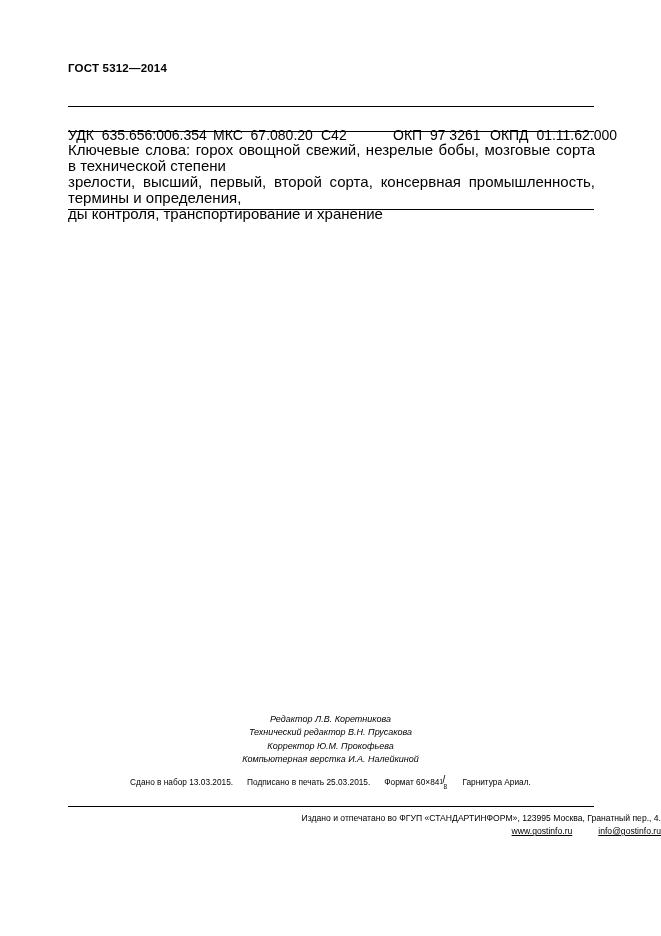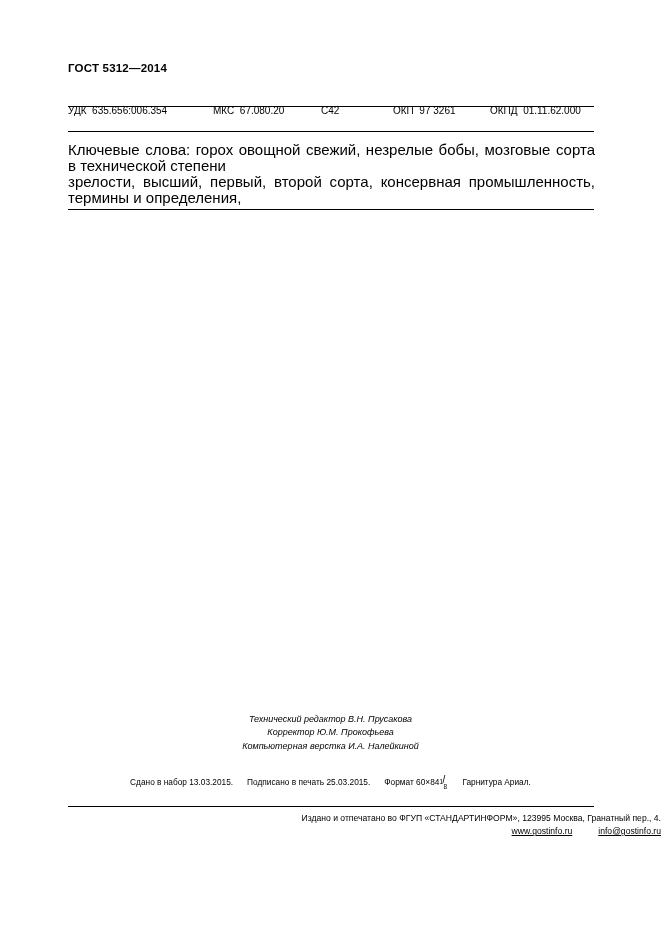--- a/index.html
+++ b/index.html
@@ -37,23 +37,23 @@
     border-top: 1px solid #000;
     height: 0;
   }
   .rule-top { top: 106px; }
   .rule-mid { top: 131px; }
   .rule-bot { top: 209px; }
 
   .codes-row {
     position: absolute;
     left: 68px;
-    top: 105px;
+    top: 127px;
     width: 526px;
-    font-size: 10px;
+    font-size: 14px;
     white-space: nowrap;
   }
   .codes-row span.code {
     display: inline-block;
   }
   .c1 { width: 145px; }
   .c2 { width: 108px; }
   .c3 { width: 72px; }
   .c4 { width: 97px; }
   .c5 { width: 104px; }
@@ -154,25 +154,27 @@
 
   <div class="codes-row">
     <span class="code c1"><span>УДК</span>&nbsp; <span>635.656:006.354</span></span><span class="code c2"><span>МКС</span>&nbsp; <span>67.080.20</span></span><span class="code c3">С42</span><span class="code c4"><span>ОКП</span>&nbsp; <span>97 3261</span></span><span class="code c5"><span>ОКПД</span>&nbsp; <span>01.11.62.000</span></span>
   </div>
 
   <div class="rule rule-mid"></div>
 
   <div class="keywords">
     <div>Ключевые слова: горох овощной свежий, незрелые бобы, мозговые сорта в технической степени</div>
     <div>зрелости, высший, первый, второй сорта, консервная промышленность, термины и определения,</div>
+    <div class="lastline">ды контроля, транспортирование и хранение</div>
   </div>
 
   <div class="rule rule-bot"></div>
 
   <div class="colophon">
+    <div class="it">Редактор  Л.В. Коретникова</div>
     <div class="it">Технический редактор В.Н. Прусакова</div>
     <div class="it">Корректор Ю.М. Прокофьева</div>
     <div class="it">Компьютерная верстка И.А. Налейкиной</div>
   </div>
 
   <div class="print-info">
     <div>
       <span>Сдано в набор 13.03.2015.</span><span class="sp"></span><span>Подписано в печать 25.03.2015.</span><span class="sp"></span><span>Формат 60×84</span><span class="frac"><span class="num">1</span><span class="sl">/</span><span class="den">8</span></span><span class="sp"></span><span>Гарнитура Ариал.</span>
     </div>
   </div>

